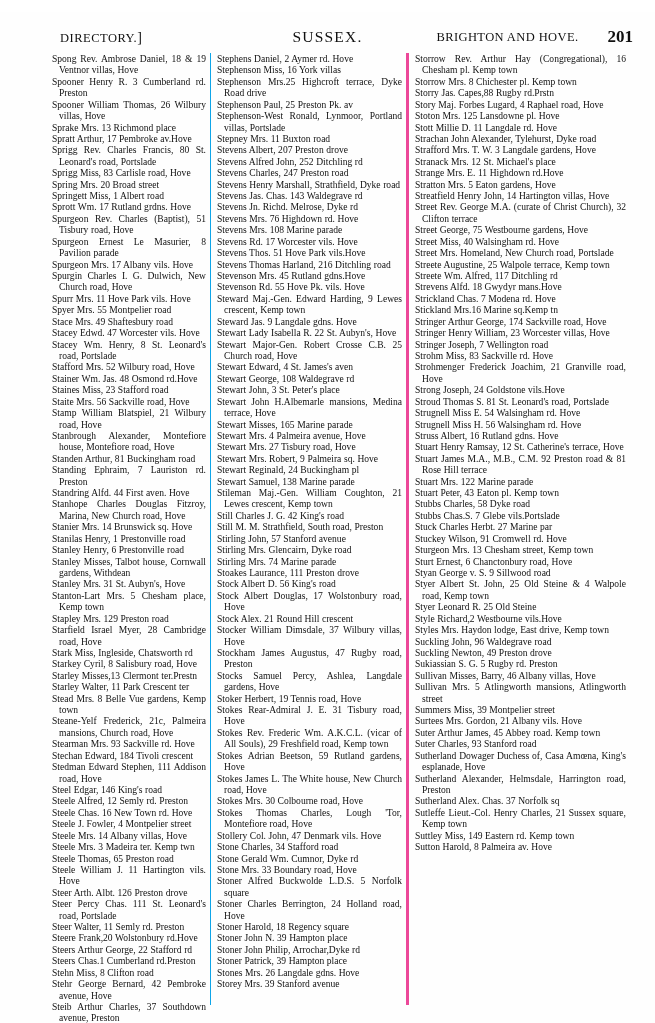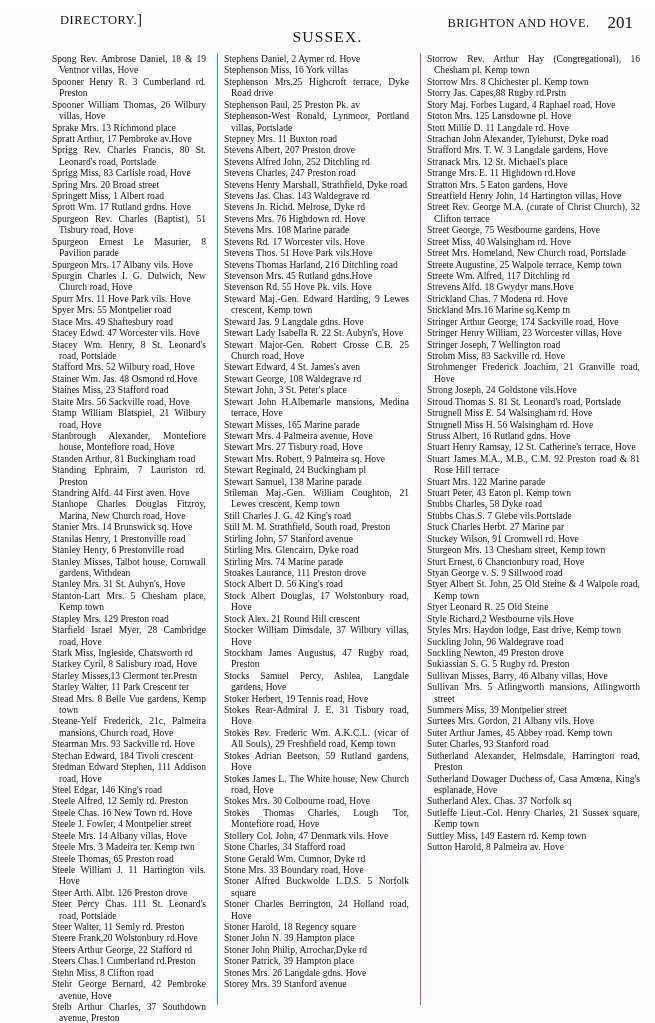--- a/index.html
+++ b/index.html
@@ -24,21 +24,21 @@
     padding: 0;
     background: #fefefe;
   }
 
   
   .running-head {
     position: relative;
     height: 34px;
     margin: 12px 14px 0 14px;
     display: flex;
-    align-items: flex-start;
+    align-items: flex-end;
     justify-content: space-between;
   }
   .rh-left {
     font-variant: small-caps;
     font-size: 12.5px;
     letter-spacing: 0.5px;
     white-space: nowrap;
     padding-left: 46px;
   }
   .rh-left .bracket {
@@ -55,51 +55,50 @@
     text-align: center;
     bottom: 0;
   }
   .rh-right {
     font-size: 12.5px;
     font-variant: small-caps;
     letter-spacing: 0.4px;
     white-space: nowrap;
     display: flex;
     align-items: baseline;
-    gap: 18px;
+    gap: 29px;
     padding-right: 8px;
     position: relative;
     z-index: 2;
   }
   .rh-pageno {
     font-size: 17px;
-    font-weight: normal;
+    font-weight: bold;
     font-variant: normal;
     letter-spacing: 0;
     position: relative;
     top: 1px;
   }
 
   
   .columns {
     display: flex;
     margin: 7px 8px 0 10px;
     height: 952px;
-    gap: 7px;
   }
   .col {
     font-size: 9.55px;
     line-height: 11.42px;
     box-sizing: border-box;
   }
   .col-1 { width: 200px; padding-left: 42px; padding-right: 4px; }
   .col-2 { width: 196px; padding-left: 6px; padding-right: 4px;
            border-left: 1px solid #0ea5e9; }
   .col-3 { width: 222px; padding-left: 6px; padding-right: 2px;
-           border-left: 1px solid #ec4899; }
+           border-left: 3px solid #ec4899; }
 
   .entry {
     margin: 0;
     padding: 0;
     text-indent: 0;
     padding-left: 7px;
     text-indent: -7px;
     word-spacing: 0.2px;
   }
   .entry.just {
@@ -305,22 +304,22 @@
         <p class="entry just">Styles Mrs. Haydon lodge, East drive, Kemp town</p>
         <p class="entry">Suckling John, 96 Waldegrave road</p>
         <p class="entry">Suckling Newton, 49 Preston drove</p>
         <p class="entry">Sukiassian S. G. 5 Rugby rd. Preston</p>
         <p class="entry just">Sullivan Misses, Barry, 46 Albany villas, Hove</p>
         <p class="entry just">Sullivan Mrs. 5 Atlingworth mansions, Atlingworth street</p>
         <p class="entry">Summers Miss, 39 Montpelier street</p>
         <p class="entry just">Surtees Mrs. Gordon, 21 Albany vils. Hove</p>
         <p class="entry just">Suter Arthur James, 45 Abbey road. Kemp town</p>
         <p class="entry">Suter Charles, 93 Stanford road</p>
+        <p class="entry just">Sutherland Dowager Duchess of, Casa Amœna, King's esplanade, Hove</p>
         <p class="entry just">Sutherland Alexander, Helmsdale, Harrington road, Preston</p>
-        <p class="entry just">Sutherland Dowager Duchess of, Casa Amœna, King's esplanade, Hove</p>
         <p class="entry">Sutherland Alex. Chas. 37 Norfolk sq</p>
         <p class="entry just">Sutleffe Lieut.-Col. Henry Charles, 21 Sussex square, Kemp town</p>
         <p class="entry just">Suttley Miss, 149 Eastern rd. Kemp town</p>
         <p class="entry">Sutton Harold, 8 Palmeira av. Hove</p>
       </div>
   </div>
 
 </div>
 
 </body></html>

